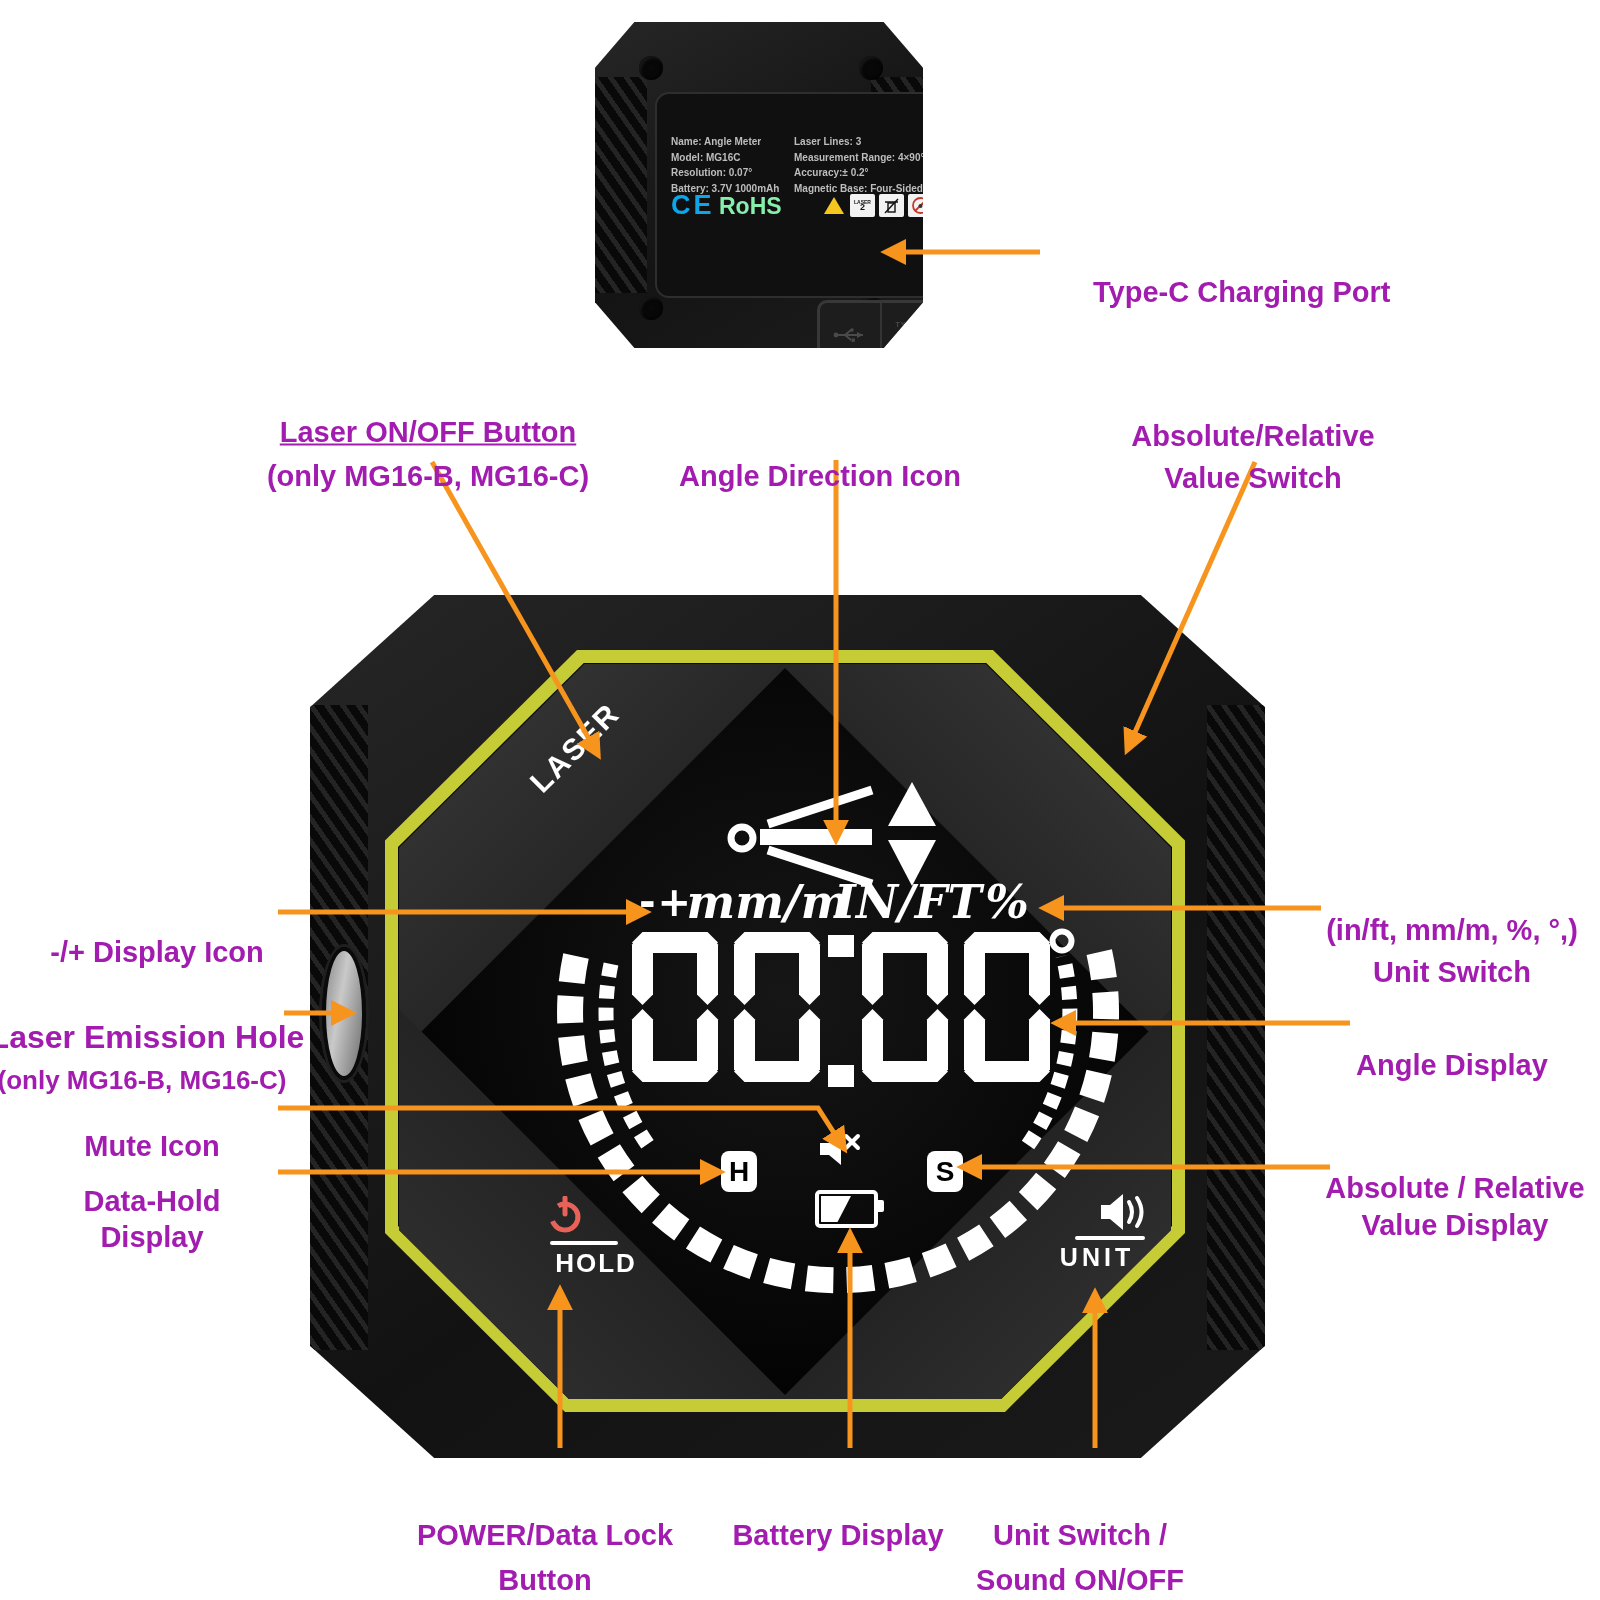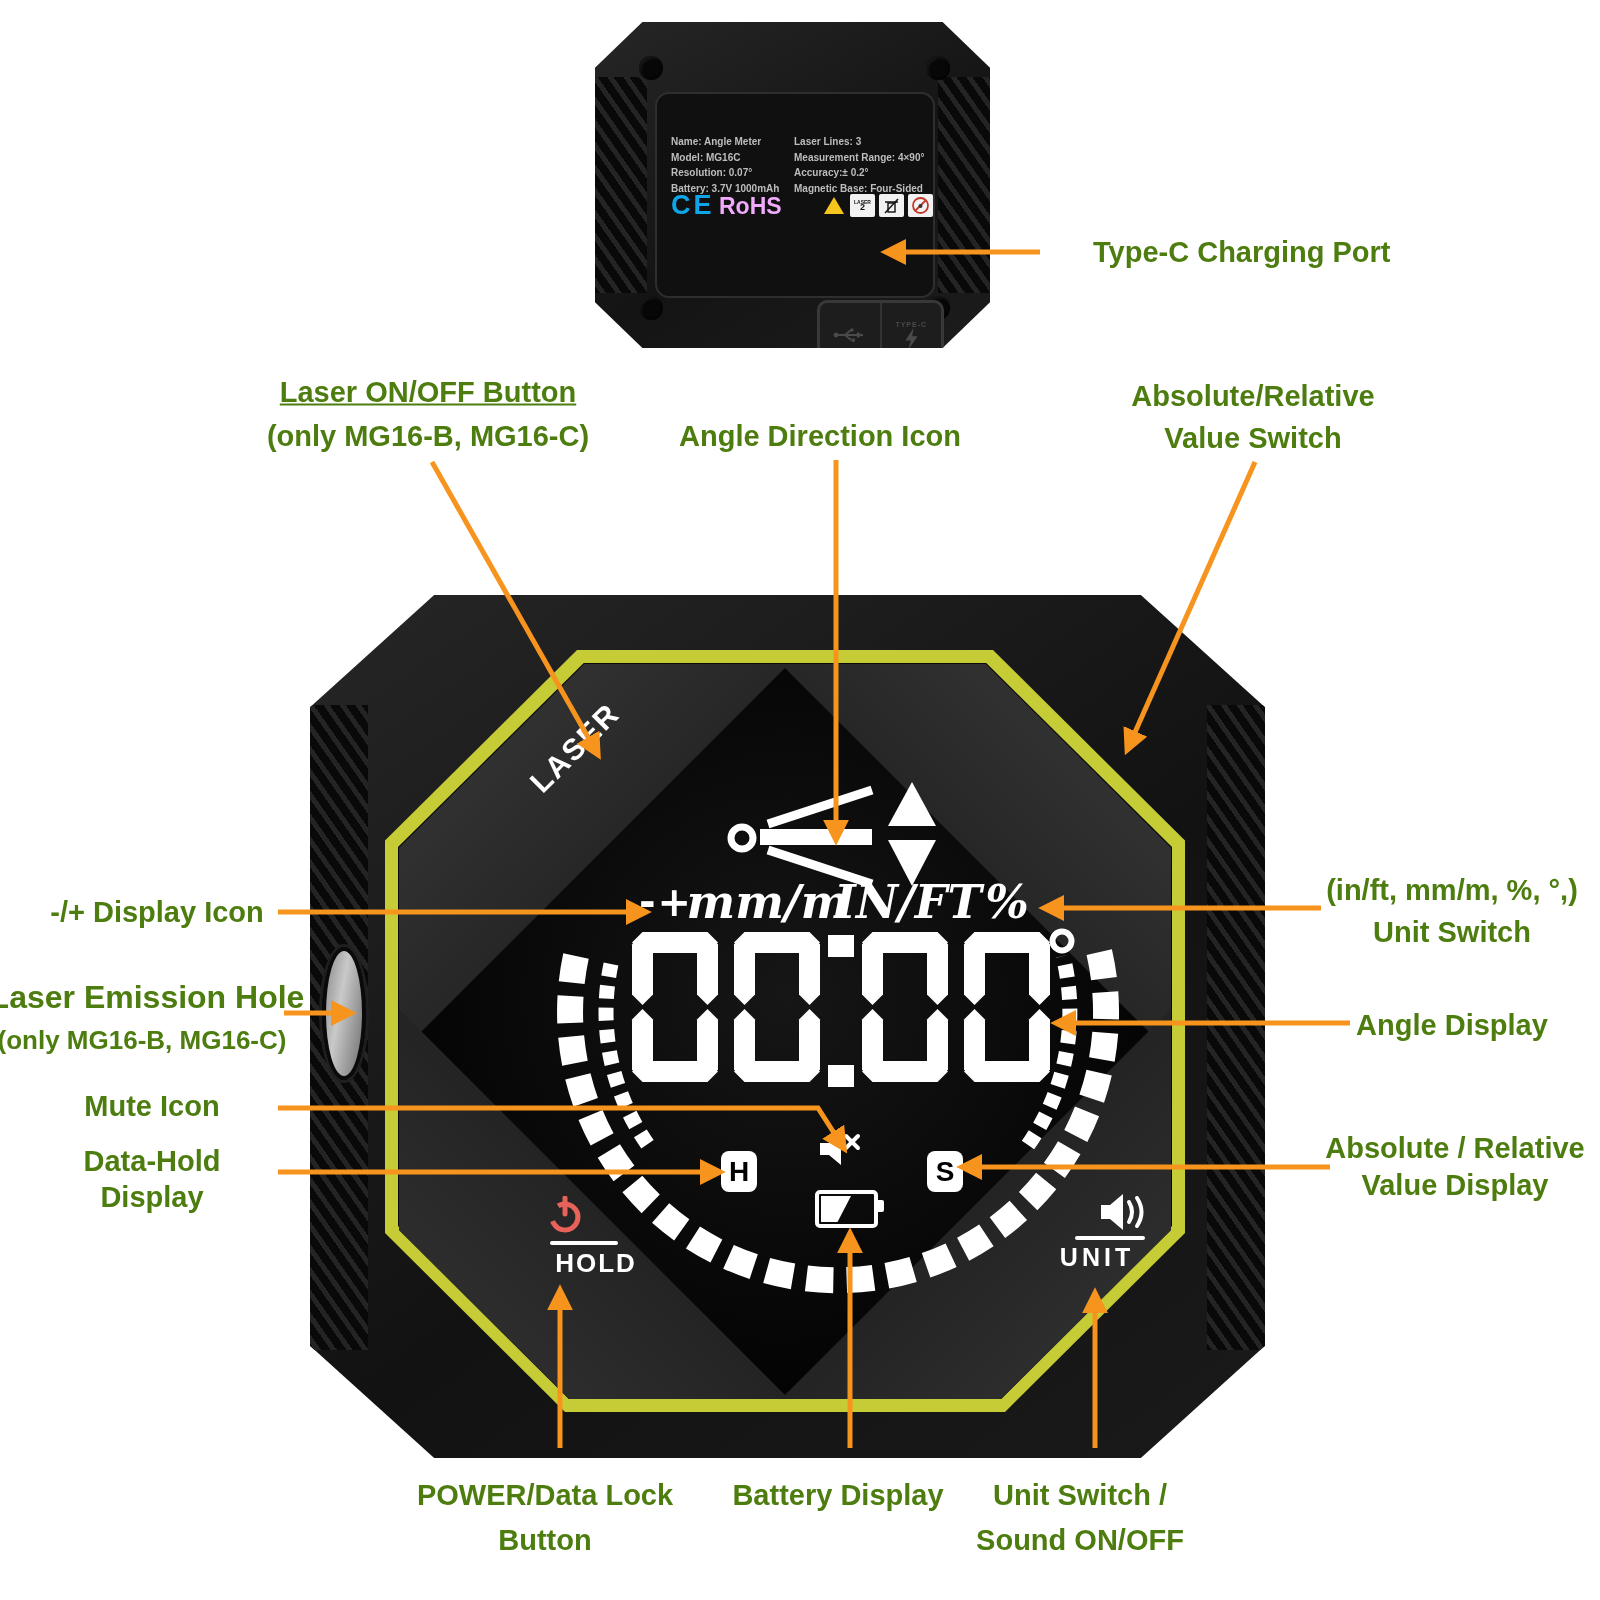--- a/index.html
+++ b/index.html
@@ -1,37 +1,37 @@
 <!DOCTYPE html>
 <html><head>
 <meta charset="utf-8">
 <style>
   html,body{margin:0;padding:0;background:#fff;}
   #canvas{position:relative;width:1600px;height:1600px;background:#fff;overflow:hidden;
           font-family:"Liberation Sans",sans-serif;}
   .abs{position:absolute;}
   
-  .lbl{position:absolute;font:700 29px "Liberation Sans",sans-serif;color:#4d7c0f;
-       white-space:nowrap;transform:translate(-50%,-50%);}
+  .lbl{position:absolute;font:700 29px "Liberation Sans",sans-serif;color:#a21caf;
+       white-space:nowrap;transform:translate(-50%,-50%);margin-top:40px;}
   .lbl-left{transform:translate(0,-50%);}
   
-  #back-device{position:absolute;left:595px;top:22px;width:395px;height:326px;
+  #back-device{position:absolute;left:595px;top:22px;width:328px;height:326px;
      background:linear-gradient(150deg,#262626 0%,#141414 55%,#1c1c1c 100%);
      clip-path:polygon(12% 0,88% 0,100% 14%,100% 86%,88% 100%,12% 100%,0 86%,0 14%);}
   .grip{position:absolute;background:
       repeating-linear-gradient(55deg,#090909 0 4px,#242424 4px 9px,#090909 9px 13px);}
   .screw{position:absolute;width:24px;height:24px;border-radius:50%;background:#080808;
      box-shadow:inset 0 0 6px #000, inset 2px 2px 3px #2a2a2a;}
   #back-panel{position:absolute;left:60px;top:70px;width:276px;height:202px;
      background:#101010;border:2px solid #2e2e2e;border-radius:14px;}
   .spec-col{position:absolute;top:40px;font:700 10px "Liberation Sans",sans-serif;
      color:#bdbdbd;line-height:15.5px;white-space:nowrap;}
   .ce{position:absolute;left:14px;top:96px;font:700 27px "Liberation Sans",sans-serif;
      color:#0ea5e9;letter-spacing:3px;}
-  .rohs{position:absolute;left:62px;top:99px;font:700 23px "Liberation Sans",sans-serif;color:#f0abfc;}
+  .rohs{position:absolute;left:62px;top:99px;font:700 23px "Liberation Sans",sans-serif;color:#86efac;}
   .certrow{position:absolute;left:164px;top:100px;display:flex;gap:4px;}
   .certbox{width:25px;height:23px;background:#f2f2f2;border-radius:2px;display:flex;
      align-items:center;justify-content:center;flex-direction:column;overflow:hidden;}
   .tri-warn{width:0;height:0;border-left:10px solid transparent;border-right:10px solid transparent;
      border-bottom:17px solid #f5c61e;position:relative;}
   .laser2{font:700 5px "Liberation Sans",sans-serif;color:#111;text-align:center;line-height:5px;}
   .laser2 b{font-size:9px;}
   #usb-door{position:absolute;left:160px;top:206px;width:121px;height:64px;background:#1d1d1d;
      border:3px solid #383838;border-radius:10px;display:flex;}
   .usb-half{flex:1;display:flex;align-items:center;justify-content:center;flex-direction:column;}

